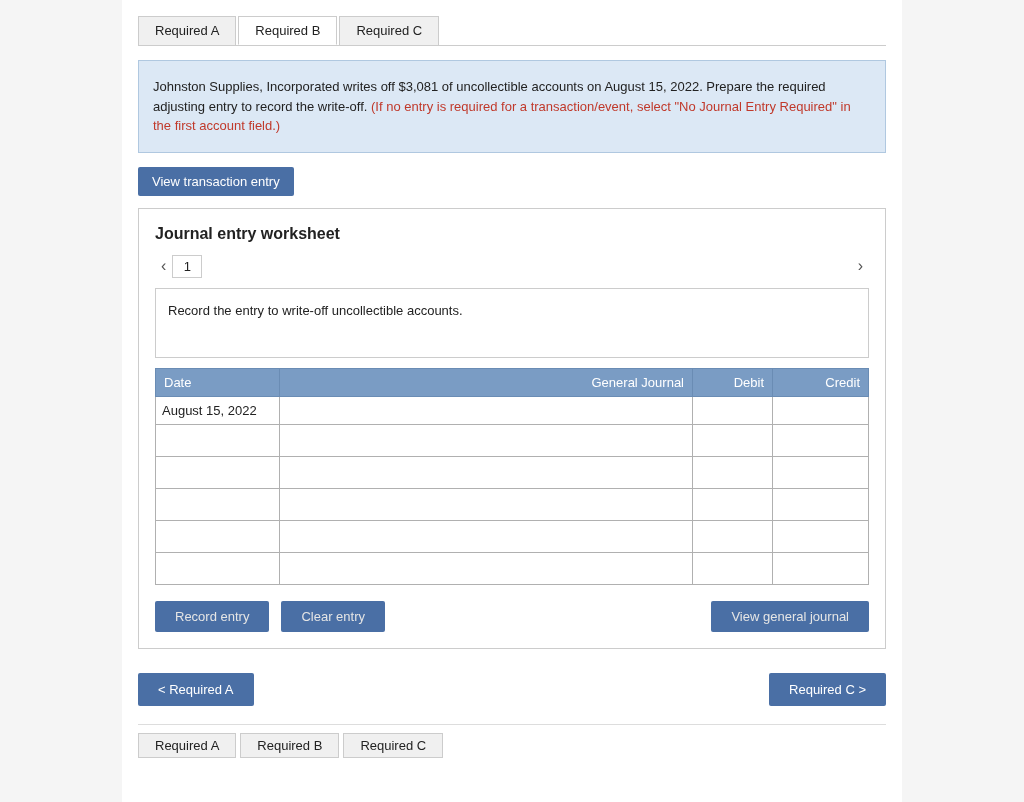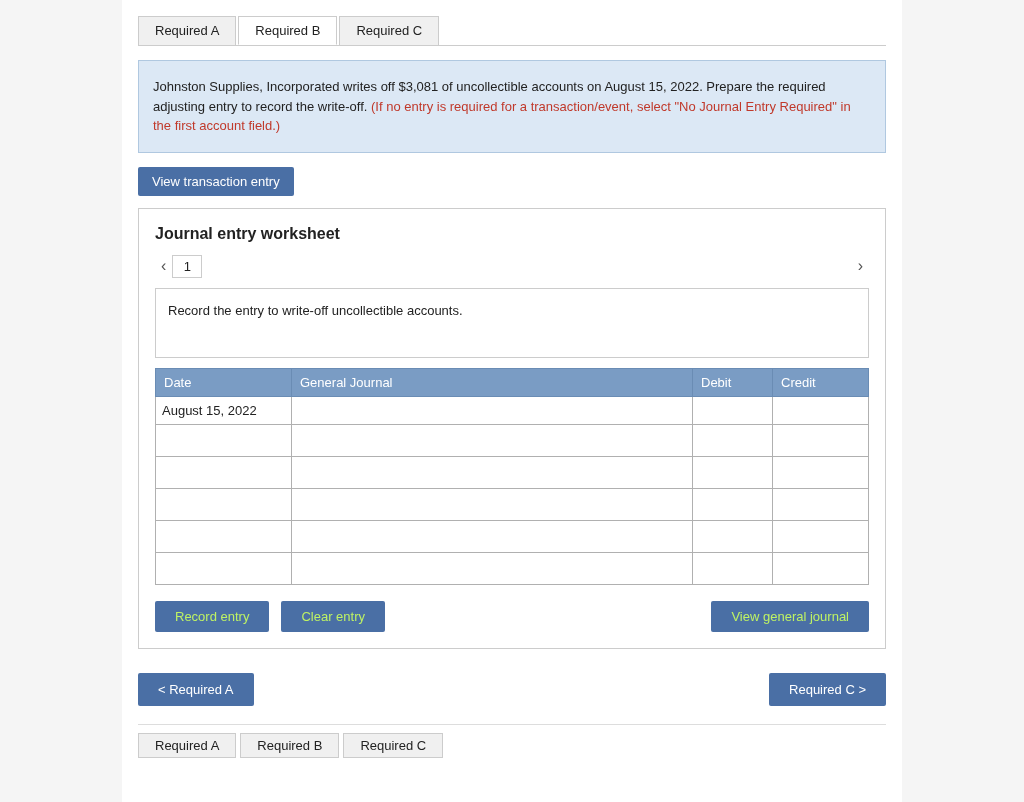--- a/index.html
+++ b/index.html
@@ -117,21 +117,21 @@
 
     
     .journal-table {
       width: 100%;
       border-collapse: collapse;
       margin-bottom: 16px;
     }
     .journal-table th {
       background: #7a9cc4;
       color: #fff;
-      text-align: left;
+      text-align: right;
       padding: 6px 8px;
       font-size: 13px;
       font-weight: normal;
       border: 1px solid #6a8cb4;
     }
     .journal-table th.left { text-align: left; }
     .journal-table td {
       border: 1px solid #b0b0b0;
       padding: 0;
       height: 28px;
@@ -145,35 +145,35 @@
       font-size: 13px;
       background: transparent;
     }
     .journal-table td.date-cell {
       padding: 4px 6px;
       font-size: 13px;
       vertical-align: middle;
     }
 
     
-    .col-date { width: 136px; }
+    .col-date { width: 124px; }
     .col-journal { }
     .col-debit { width: 80px; }
     .col-credit { width: 96px; }
 
     
     .action-buttons {
       display: flex;
       gap: 12px;
       align-items: center;
       flex-wrap: wrap;
     }
     .btn-medium {
       background: #4a6fa5;
-      color: #bef264;
+      color: #e5e5e5;
       border: none;
       padding: 8px 20px;
       font-size: 13px;
       cursor: pointer;
       border-radius: 2px;
     }
 
     
     .bottom-nav {
       display: flex;

